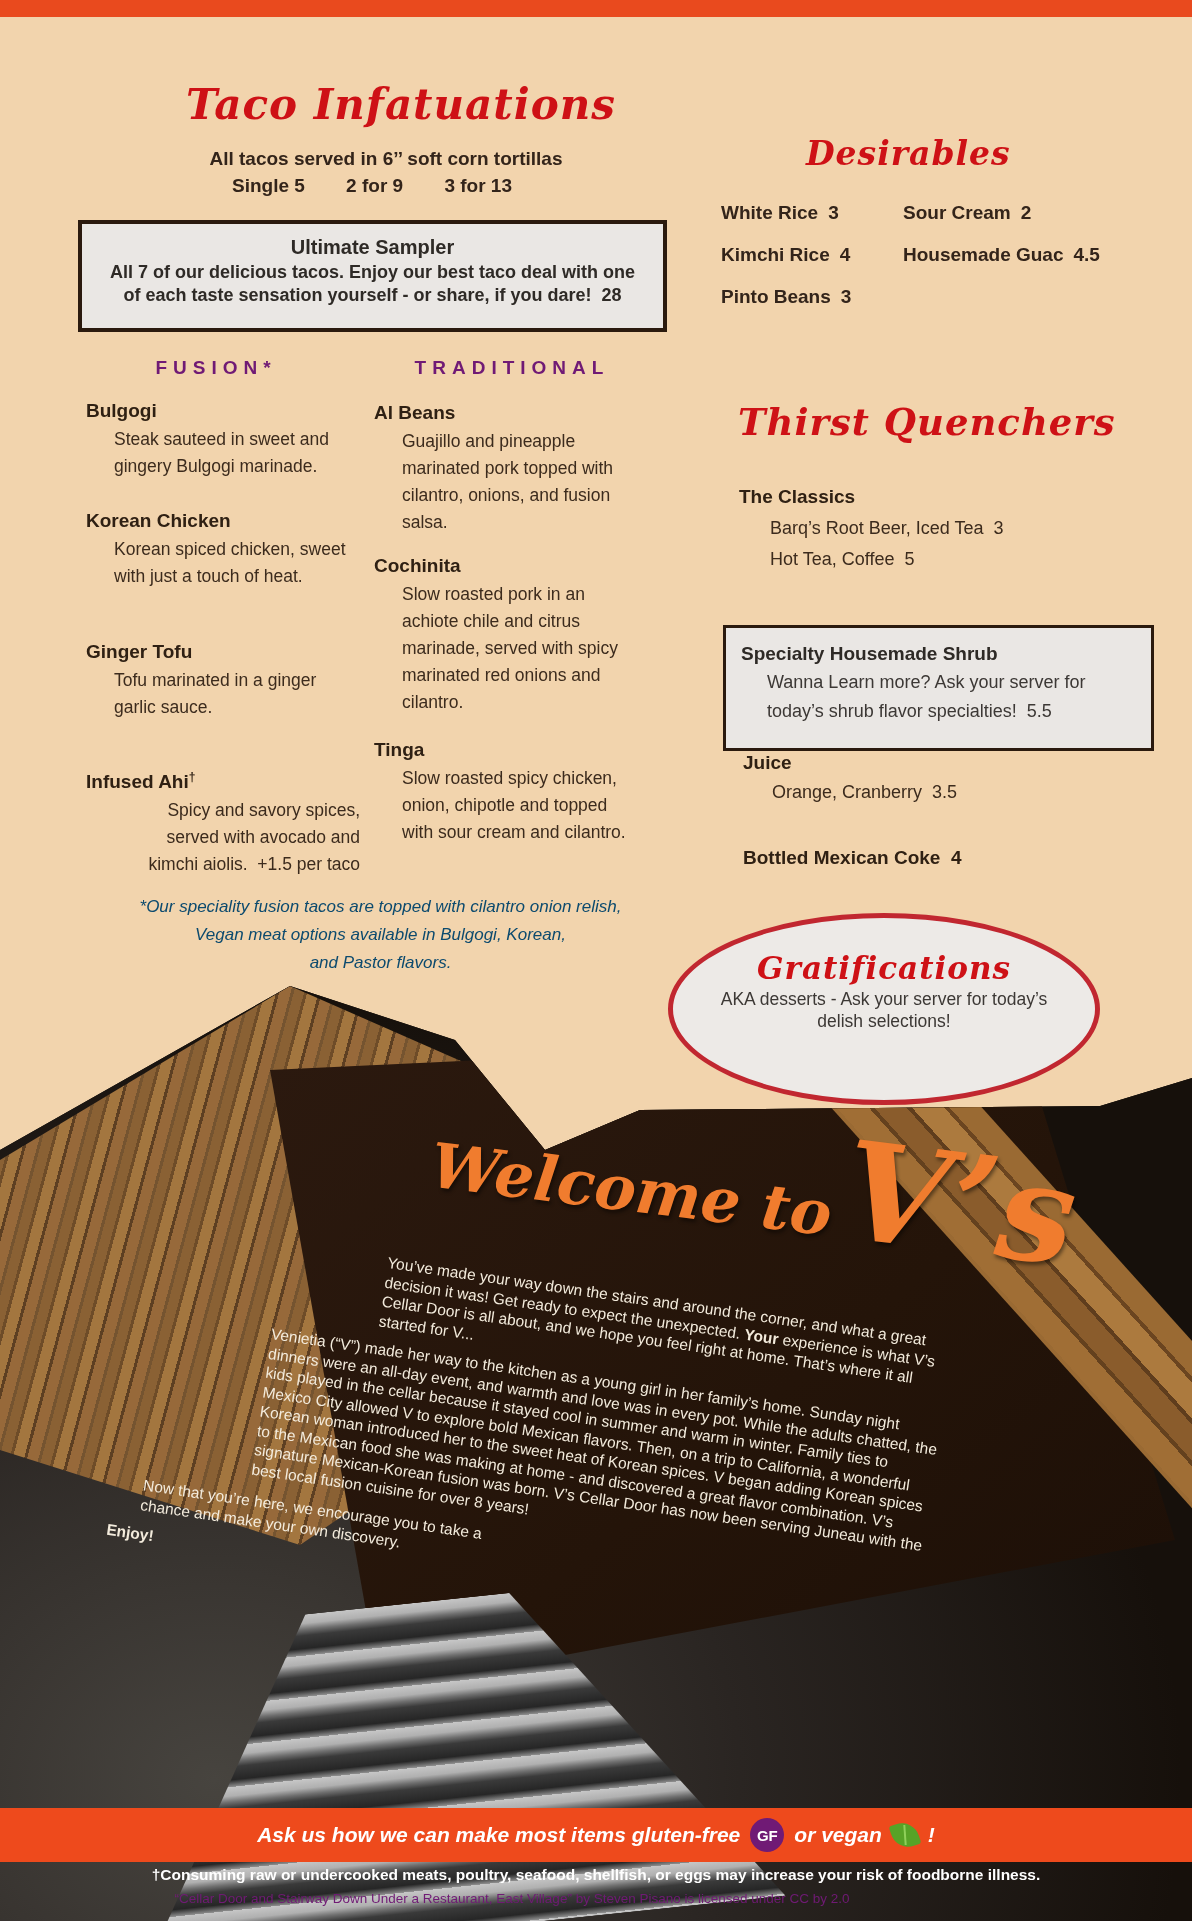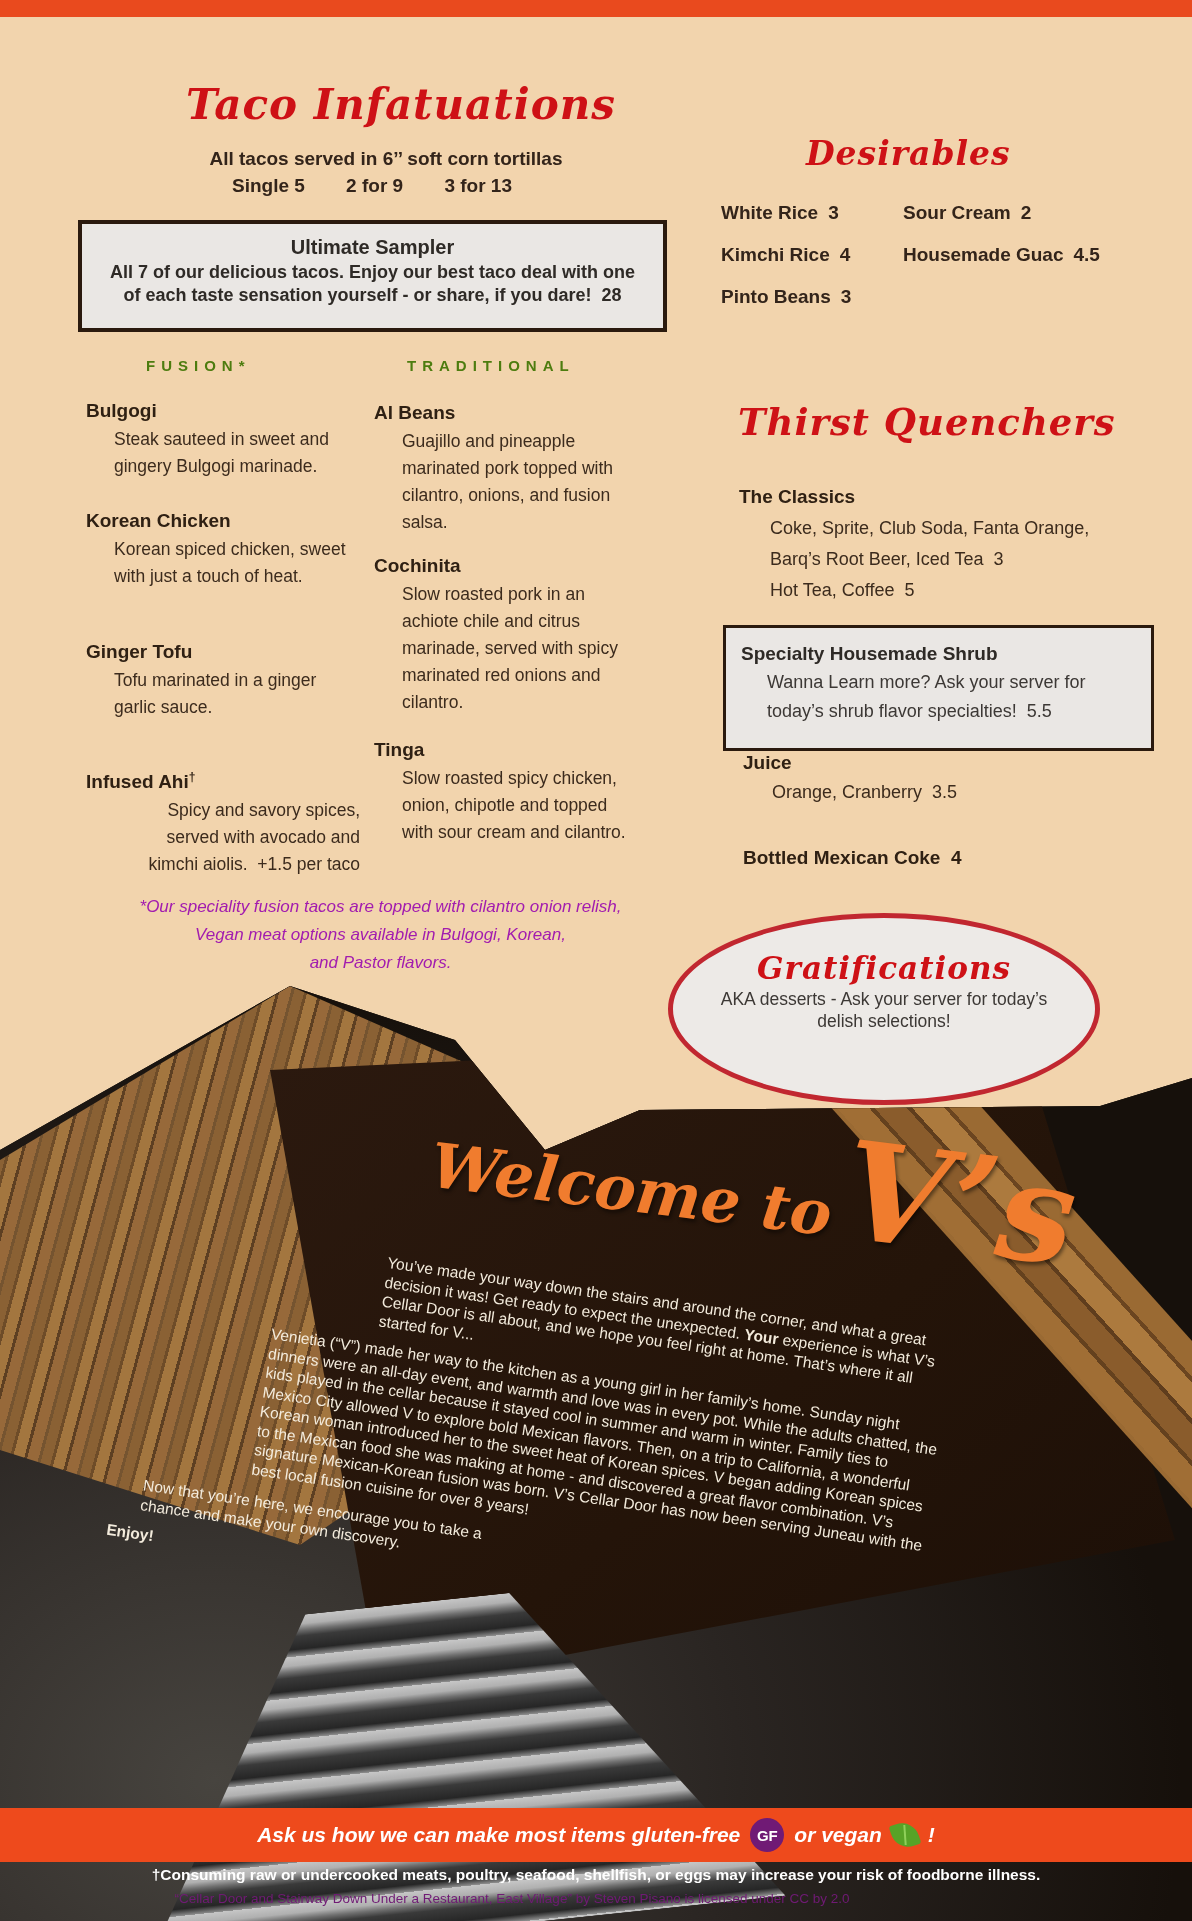--- a/index.html
+++ b/index.html
@@ -17,25 +17,25 @@
   .taco-title{left:186px;top:80px;font-size:42px;}
   .taco-note{left:196px;top:148px;width:380px;text-align:center;font-weight:bold;font-size:19px;color:#33241a;}
   .taco-prices{left:232px;top:175px;width:280px;display:flex;justify-content:space-between;font-weight:bold;font-size:19px;color:#33241a;}
   .panel{background:#eae7e4;border:4px solid #2b1a0e;box-sizing:border-box;}
   .sampler{left:78px;top:220px;width:589px;height:112px;padding-top:12px;text-align:center;}
   .sampler-title{font-weight:bold;font-size:20px;color:#2e2a26;}
   .sampler-desc{font-weight:bold;font-size:18px;color:#2e2a26;padding:2px 22px 0 22px;line-height:23px;}
   .d-title{left:806px;top:134px;font-size:33px;}
   .d-item{font-weight:bold;font-size:19px;color:#33241a;}
   .d-item .price{margin-left:10px;}
-  .col-head{color:#4d7c0f;font-weight:bold;font-size:15px;letter-spacing:6px;}
+  .col-head{color:#701a75;font-weight:bold;font-size:19px;letter-spacing:6px;text-align:center;}
   .mi-name{font-weight:bold;font-size:19px;color:#2f2013;}
   .mi-name sup{font-size:12px;}
   .mi-desc{margin-left:28px;margin-top:4px;font-size:17.5px;line-height:27px;color:#3c2b1d;}
-  .footnote{left:108px;top:893px;width:545px;text-align:center;font-style:italic;font-size:17px;line-height:28px;color:#a21caf;}
+  .footnote{left:108px;top:893px;width:545px;text-align:center;font-style:italic;font-size:17px;line-height:28px;color:#0c4a6e;}
   .tq-title{left:738px;top:400px;font-size:37px;}
   .classics-lines{margin-left:31px;margin-top:5px;font-size:18px;line-height:31px;color:#3c2b1d;}
   .shrub{left:723px;top:625px;width:431px;height:126px;border-width:3px;padding:15px 0 0 15px;text-align:left;}
   .shrub-title{font-weight:bold;font-size:19px;color:#2e2a26;}
   .shrub-desc{margin-left:26px;margin-top:3px;width:372px;font-size:18px;line-height:29px;color:#3c3835;}
   .juice{left:743px;top:752px;}
   .juice-desc{margin-left:29px;margin-top:8px;font-size:18px;color:#3c2b1d;}
   .bottled{left:743px;top:847px;font-weight:bold;font-size:19px;color:#2f2013;}
   .ellipse{left:668px;top:913px;width:432px;height:192px;border:5px solid #c12730;border-radius:50%;
     background:#edeae7;box-sizing:border-box;text-align:center;z-index:2;}
@@ -147,21 +147,20 @@
 <div class="abs layer footnote">
   <div data-bind="tacos.footnote_lines.0">*Our speciality fusion tacos are topped with cilantro onion relish,</div>
   <div data-bind="tacos.footnote_lines.2">Vegan meat options available in Bulgogi, Korean,</div>
   <div data-bind="tacos.footnote_lines.3">and Pastor flavors.</div>
 </div>
 
 <div class="abs layer script tq-title" data-bind="drinks.title">Thirst Quenchers</div>
 <div class="abs layer" style="left:739px;top:486px;">
   <div class="mi-name" data-bind="drinks.classics_name">The Classics</div>
   <div class="classics-lines">
-    <div data-bind="drinks.classics_lines.0">Coke, Sprite, Club Soda, Fanta Orange,</div>
     <div data-bind="drinks.classics_lines.1">Barq’s Root Beer, Iced Tea  3</div>
     <div data-bind="drinks.classics_lines.2">Hot Tea, Coffee  5</div>
   </div>
 </div>
 
 <div class="abs layer panel shrub">
   <div class="shrub-title" data-bind="drinks.shrub_title">Specialty Housemade Shrub</div>
   <div class="shrub-desc" data-bind="drinks.shrub_desc">Wanna Learn more? Ask your server for today’s shrub flavor specialties!  5.5</div>
 </div>
 

